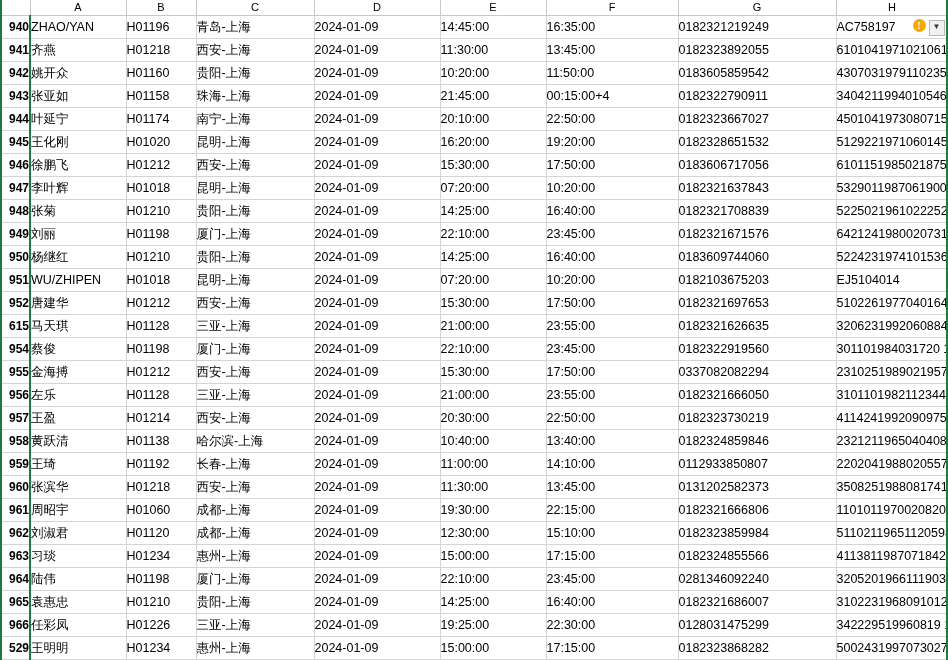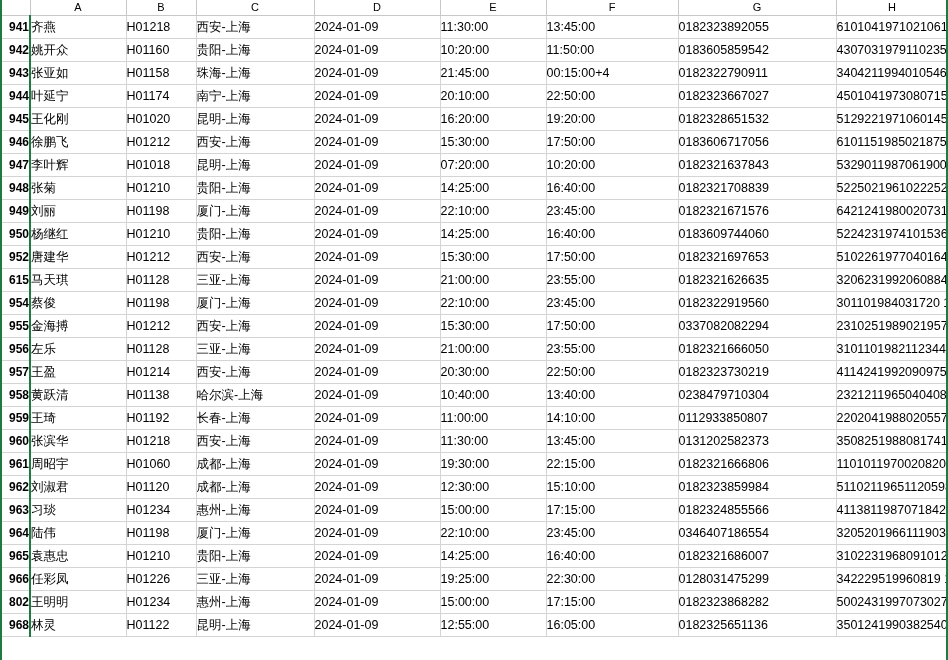--- a/index.html
+++ b/index.html
@@ -113,20 +113,32 @@
         <td class="corner"></td>
         <td>A</td>
         <td>B</td>
         <td>C</td>
         <td>D</td>
         <td>E</td>
         <td>F</td>
         <td>G</td>
         <td>H</td>
       </tr>
+    <tr>
+          <td class="rowhdr">940</td>
+          <td class="c-name selcol">ZHAO/YAN</td>
+          <td class="c-code">H01196</td>
+          <td class="c-route">青岛-上海</td>
+          <td class="c-date">2024-01-09</td>
+          <td class="c-t1">14:45:00</td>
+          <td class="c-t2">16:35:00</td>
+          <td class="c-id">0182321219249</td>
+          <td class="c-doc warncell"><span>AC758197</span><span class="warnbadge">!</span><span class="dropcaret">▼</span></td>
+          <td class="c-last selcol-r clipcol">13438293</td>
+        </tr>
         <tr>
           <td class="rowhdr">941</td>
           <td class="c-name selcol">齐燕</td>
           <td class="c-code">H01218</td>
           <td class="c-route">西安-上海</td>
           <td class="c-date">2024-01-09</td>
           <td class="c-t1">11:30:00</td>
           <td class="c-t2">13:45:00</td>
           <td class="c-id">0182323892055</td>
           <td class="c-doc">610104197102106161</td>
@@ -234,20 +246,32 @@
           <td class="c-code">H01210</td>
           <td class="c-route">贵阳-上海</td>
           <td class="c-date">2024-01-09</td>
           <td class="c-t1">14:25:00</td>
           <td class="c-t2">16:40:00</td>
           <td class="c-id">0183609744060</td>
           <td class="c-doc">522423197410153619</td>
           <td class="c-last selcol-r clipcol">13885734</td>
         </tr>
         <tr>
+          <td class="rowhdr">951</td>
+          <td class="c-name selcol">WU/ZHIPEN</td>
+          <td class="c-code">H01018</td>
+          <td class="c-route">昆明-上海</td>
+          <td class="c-date">2024-01-09</td>
+          <td class="c-t1">07:20:00</td>
+          <td class="c-t2">10:20:00</td>
+          <td class="c-id">0182103675203</td>
+          <td class="c-doc">EJ5104014</td>
+          <td class="c-last selcol-r clipcol">13088454</td>
+        </tr>
+        <tr>
           <td class="rowhdr">952</td>
           <td class="c-name selcol">唐建华</td>
           <td class="c-code">H01212</td>
           <td class="c-route">西安-上海</td>
           <td class="c-date">2024-01-09</td>
           <td class="c-t1">15:30:00</td>
           <td class="c-t2">17:50:00</td>
           <td class="c-id">0182321697653</td>
           <td class="c-doc">510226197704016438</td>
           <td class="c-last selcol-r clipcol">18716813</td>
@@ -313,21 +337,21 @@
           <td class="c-last selcol-r clipcol">17831567</td>
         </tr>
         <tr>
           <td class="rowhdr">958</td>
           <td class="c-name selcol">黄跃清</td>
           <td class="c-code">H01138</td>
           <td class="c-route">哈尔滨-上海</td>
           <td class="c-date">2024-01-09</td>
           <td class="c-t1">10:40:00</td>
           <td class="c-t2">13:40:00</td>
-          <td class="c-id">0238479710304</td>
+          <td class="c-id">0182324859846</td>
           <td class="c-doc">232121196504040823</td>
           <td class="c-last selcol-r clipcol">13846866</td>
         </tr>
         <tr>
           <td class="rowhdr">959</td>
           <td class="c-name selcol">王琦</td>
           <td class="c-code">H01192</td>
           <td class="c-route">长春-上海</td>
           <td class="c-date">2024-01-09</td>
           <td class="c-t1">11:00:00</td>
@@ -385,21 +409,21 @@
           <td class="c-last selcol-r clipcol">13701853</td>
         </tr>
         <tr>
           <td class="rowhdr">964</td>
           <td class="c-name selcol">陆伟</td>
           <td class="c-code">H01198</td>
           <td class="c-route">厦门-上海</td>
           <td class="c-date">2024-01-09</td>
           <td class="c-t1">22:10:00</td>
           <td class="c-t2">23:45:00</td>
-          <td class="c-id">0346407186554</td>
+          <td class="c-id">0281346092240</td>
           <td class="c-doc">320520196611190320</td>
           <td class="c-last selcol-r clipcol">18915637</td>
         </tr>
         <tr>
           <td class="rowhdr">965</td>
           <td class="c-name selcol">袁惠忠</td>
           <td class="c-code">H01210</td>
           <td class="c-route">贵阳-上海</td>
           <td class="c-date">2024-01-09</td>
           <td class="c-t1">14:25:00</td>
@@ -414,21 +438,21 @@
           <td class="c-code">H01226</td>
           <td class="c-route">三亚-上海</td>
           <td class="c-date">2024-01-09</td>
           <td class="c-t1">19:25:00</td>
           <td class="c-t2">22:30:00</td>
           <td class="c-id">0128031475299</td>
           <td class="c-doc">342229519960819 1589</td>
           <td class="c-last selcol-r clipcol">16655317</td>
         </tr>
         <tr>
-          <td class="rowhdr">802</td>
+          <td class="rowhdr">529</td>
           <td class="c-name selcol">王明明</td>
           <td class="c-code">H01234</td>
           <td class="c-route">惠州-上海</td>
           <td class="c-date">2024-01-09</td>
           <td class="c-t1">15:00:00</td>
           <td class="c-t2">17:15:00</td>
           <td class="c-id">0182323868282</td>
           <td class="c-doc">500243199707302759</td>
           <td class="c-last selcol-r clipcol">15627333</td>
         </tr>

